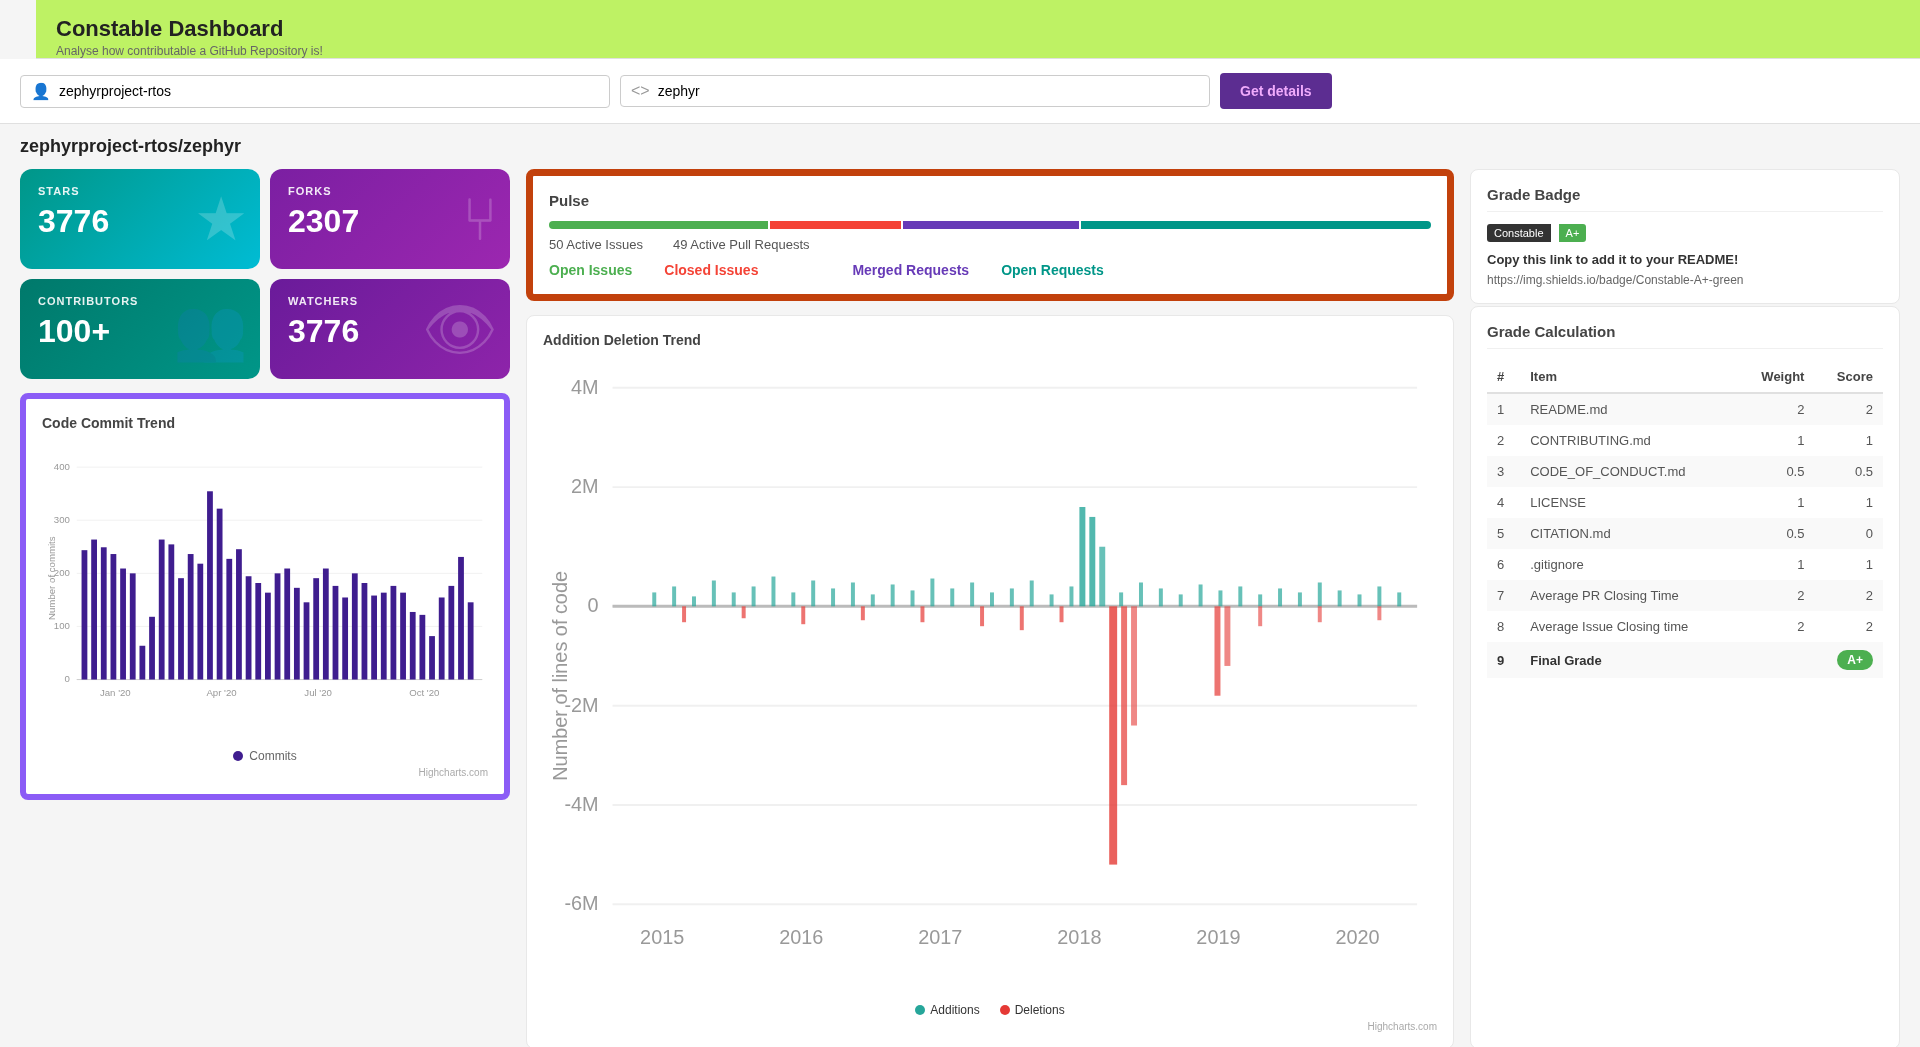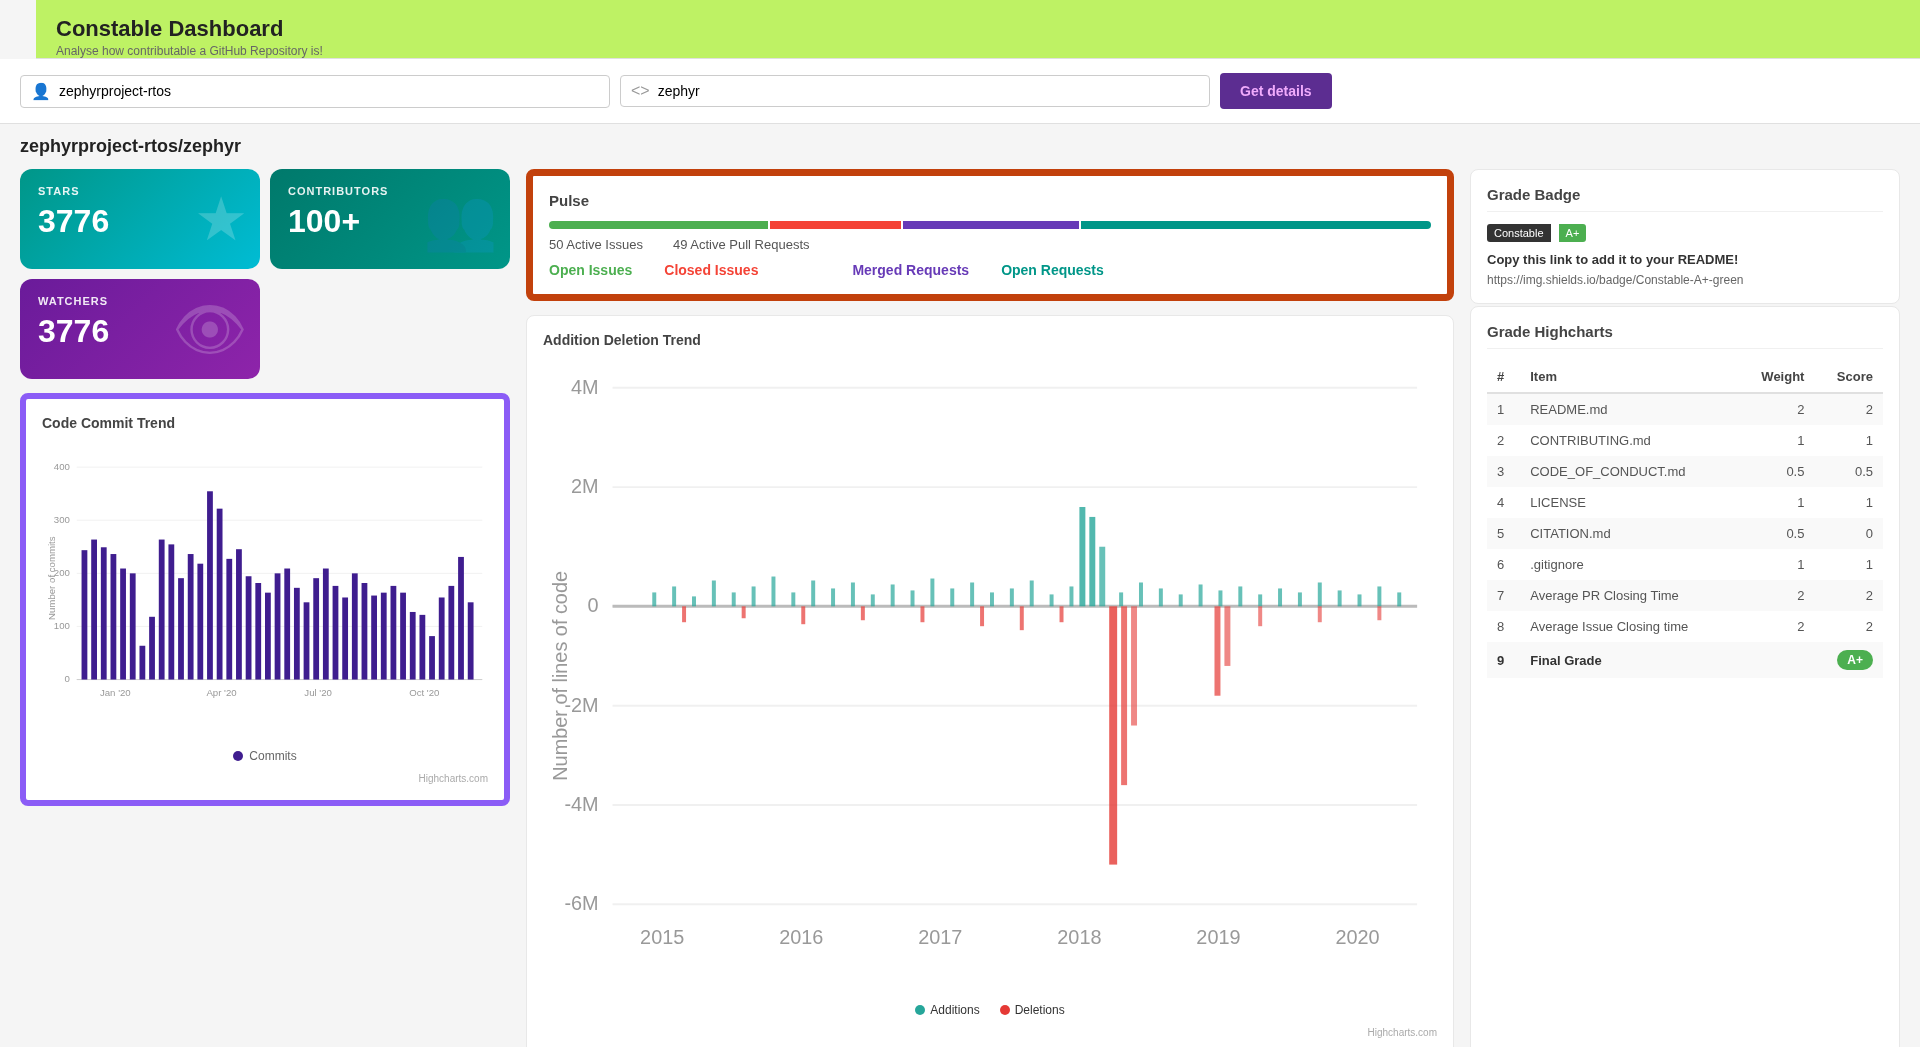--- a/index.html
+++ b/index.html
@@ -32,21 +32,21 @@
     .stat-card .value { font-size: 32px; font-weight: bold; margin-top: 6px; }
     .stat-card .bg-icon { position: absolute; right: 12px; top: 50%; transform: translateY(-50%); opacity: 0.2; font-size: 60px; }
     
     .chart-card { background: #fff; border-radius: 8px; padding: 16px; border: 6px solid #8b5cf6; }
     .chart-title { font-size: 14px; font-weight: bold; color: #444; margin-bottom: 12px; }
     
     .commit-chart { position: relative; height: 300px; }
     .commit-chart svg { width: 100%; height: 280px; }
     .chart-legend { display: flex; align-items: center; gap: 6px; justify-content: center; margin-top: 6px; font-size: 12px; color: #666; }
     .legend-dot { width: 10px; height: 10px; border-radius: 50%; background: #3f1d8f; }
-    .highcharts-credit { text-align: right; font-size: 10px; color: #aaa; margin-top: 10px; }
+    .highcharts-credit { text-align: right; font-size: 10px; color: #aaa; margin-top: 4px; }
     
     .middle-panel { flex: 1; display: flex; flex-direction: column; gap: 14px; }
     
     .pulse-card { background: #fff; border-radius: 8px; padding: 16px; border: 7px solid #c2410c; }
     .pulse-title { font-size: 15px; font-weight: bold; color: #444; margin-bottom: 12px; }
     
     .pulse-legend { display: flex; gap: 32px; flex-wrap: wrap; }
     .legend-open { color: #4caf50; font-weight: bold; }
     .legend-closed { color: #f44336; font-weight: bold; }
     .legend-merged { color: #673ab7; font-weight: bold; }
@@ -114,20 +114,25 @@
 
   <div class="left-panel">
     <div class="stat-grid">
 
       <div class="stat-card teal">
         <div class="label">STARS</div>
         <div class="value">3776</div>
         <div class="bg-icon">★</div>
       </div>
 
+      <div class="stat-card purple">
+        <div class="label">FORKS</div>
+        <div class="value">2307</div>
+        <div class="bg-icon">⑂</div>
+      </div>
 
       <div class="stat-card dark-teal">
         <div class="label">CONTRIBUTORS</div>
         <div class="value">100+</div>
         <div class="bg-icon">👥</div>
       </div>
 
       <div class="stat-card medium-purple">
         <div class="label">WATCHERS</div>
         <div class="value">3776</div>
@@ -357,21 +362,21 @@
       <div class="section-title">Grade Badge</div>
       <div class="badge-container">
         <span class="constable-badge">Constable</span>
           <span class="grade-badge-label">A+</span>
       </div>
       <div class="badge-copy-text">Copy this link to add it to your README!</div>
       <div class="badge-url">https://img.shields.io/badge/Constable-A+-green</div>
     </div>
 
     <div class="grade-calc-card">
-      <div class="section-title">Grade Highcharts</div>
+      <div class="section-title">Grade Calculation</div>
       <table class="grade-table">
         <thead>
           <tr>
             <th>#</th>
             <th>Item</th>
             <th class="right">Weight</th>
             <th class="right">Score</th>
           </tr>
         </thead>
         <tbody id="grade-table-body">

